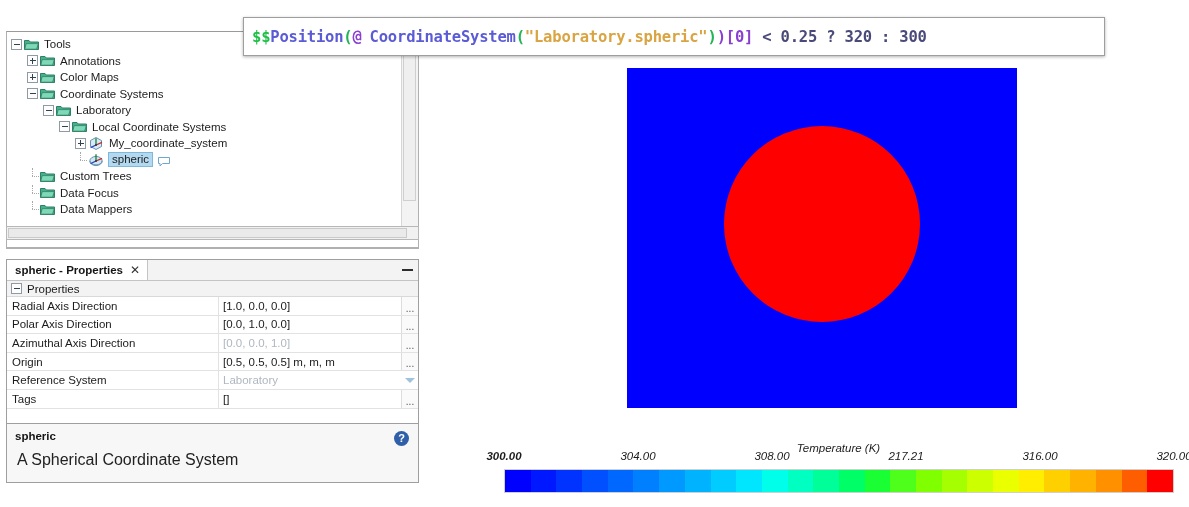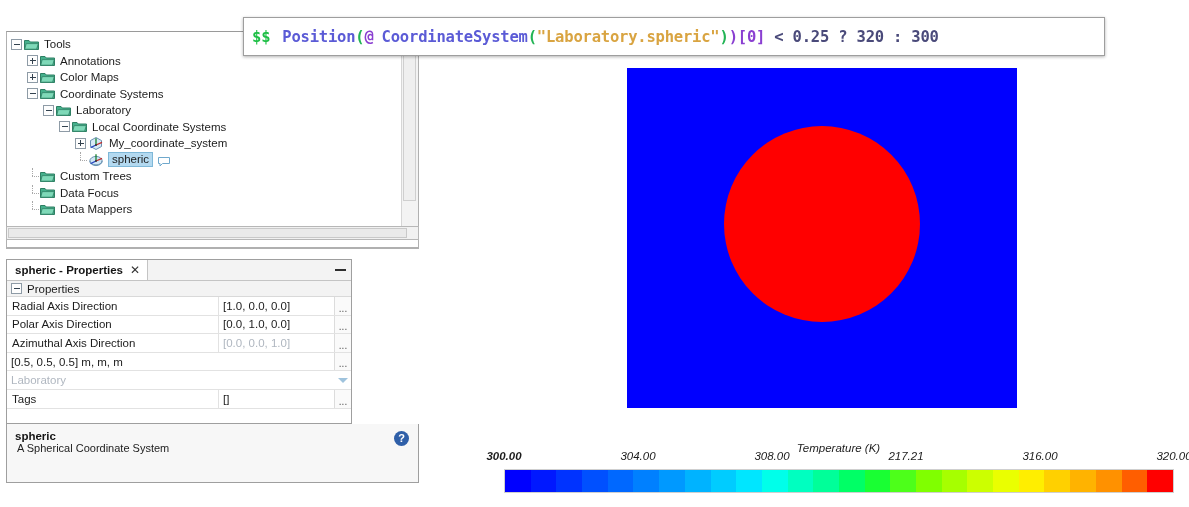--- a/index.html
+++ b/index.html
@@ -170,33 +170,33 @@
     align-items: center;
   }
   #expr-text {
     font-family: "DejaVu Sans Mono", monospace;
     font-size: 15.5px;
     font-weight: bold;
     letter-spacing: -0.2px;
     white-space: pre;
   }
   .tk-dollar { color: #1dbf45; }
-  .tk-fn     { color: #5b5bd6; margin-left: 12px; }
+  .tk-fn     { color: #5b5bd6; }
   .tk-paren  { color: #22b455; }
   .tk-at     { color: #8a3fd1; }
   .tk-fn2    { color: #5b5bd6; padding-left: 8px; }
   .tk-str    { color: #d9a441; }
   .tk-brkt   { color: #8a3fd1; }
   .tk-num    { color: #4a4a7a; }
 
   
   #props-panel {
     position: absolute;
     left: 6px; top: 259px;
-    width: 346px; height: 165px;
+    width: 413px; height: 165px;
     background: #ffffff;
     border: 1px solid #9f9f9f;
     box-sizing: border-box;
   }
   #props-tabbar {
     height: 20px;
     background: #f3f3f3;
     border-bottom: 1px solid #c4c4c4;
     display: flex;
     align-items: stretch;
@@ -298,21 +298,21 @@
     position: absolute;
     left: 6px; top: 424px;
     width: 413px; height: 59px;
     background: #f7f7f7;
     border: 1px solid #9f9f9f;
     border-top: none;
     box-sizing: border-box;
     padding: 6px 8px 0 8px;
   }
   #desc-title { font-size: 11.5px; font-weight: bold; color: #141414; }
-  #desc-body { font-size: 11px; color: #222; margin-top: 0; padding-left: 2px; }
+  #desc-body { font-size: 16px; color: #222; margin-top: 9px; padding-left: 2px; }
   #desc-help {
     position: absolute;
     right: 9px; top: 7px;
     width: 15px; height: 15px;
     border-radius: 50%;
     background: #2f5fa8;
     color: #ffffff;
     font-size: 11px;
     font-weight: bold;
     display: flex;
@@ -531,24 +531,26 @@
         <span class="prop-name">Polar Axis Direction</span>
         <span class="prop-value">[0.0, 1.0, 0.0]</span>
         <span class="prop-btn">...</span>
       </div>
       <div class="prop-row">
         <span class="prop-name">Azimuthal Axis Direction</span>
         <span class="prop-value disabled">[0.0, 0.0, 1.0]</span>
         <span class="prop-btn">...</span>
       </div>
       <div class="prop-row">
+        <span class="prop-name">Origin</span>
         <span class="prop-value">[0.5, 0.5, 0.5] m, m, m</span>
         <span class="prop-btn">...</span>
       </div>
       <div class="prop-row">
+        <span class="prop-name">Reference System</span>
         <span class="prop-value disabled">Laboratory</span>
         <span class="prop-caret">
           <i></i>
         </span>
       </div>
       <div class="prop-row">
         <span class="prop-name">Tags</span>
         <span class="prop-value">[]</span>
         <span class="prop-btn">...</span>
       </div>

